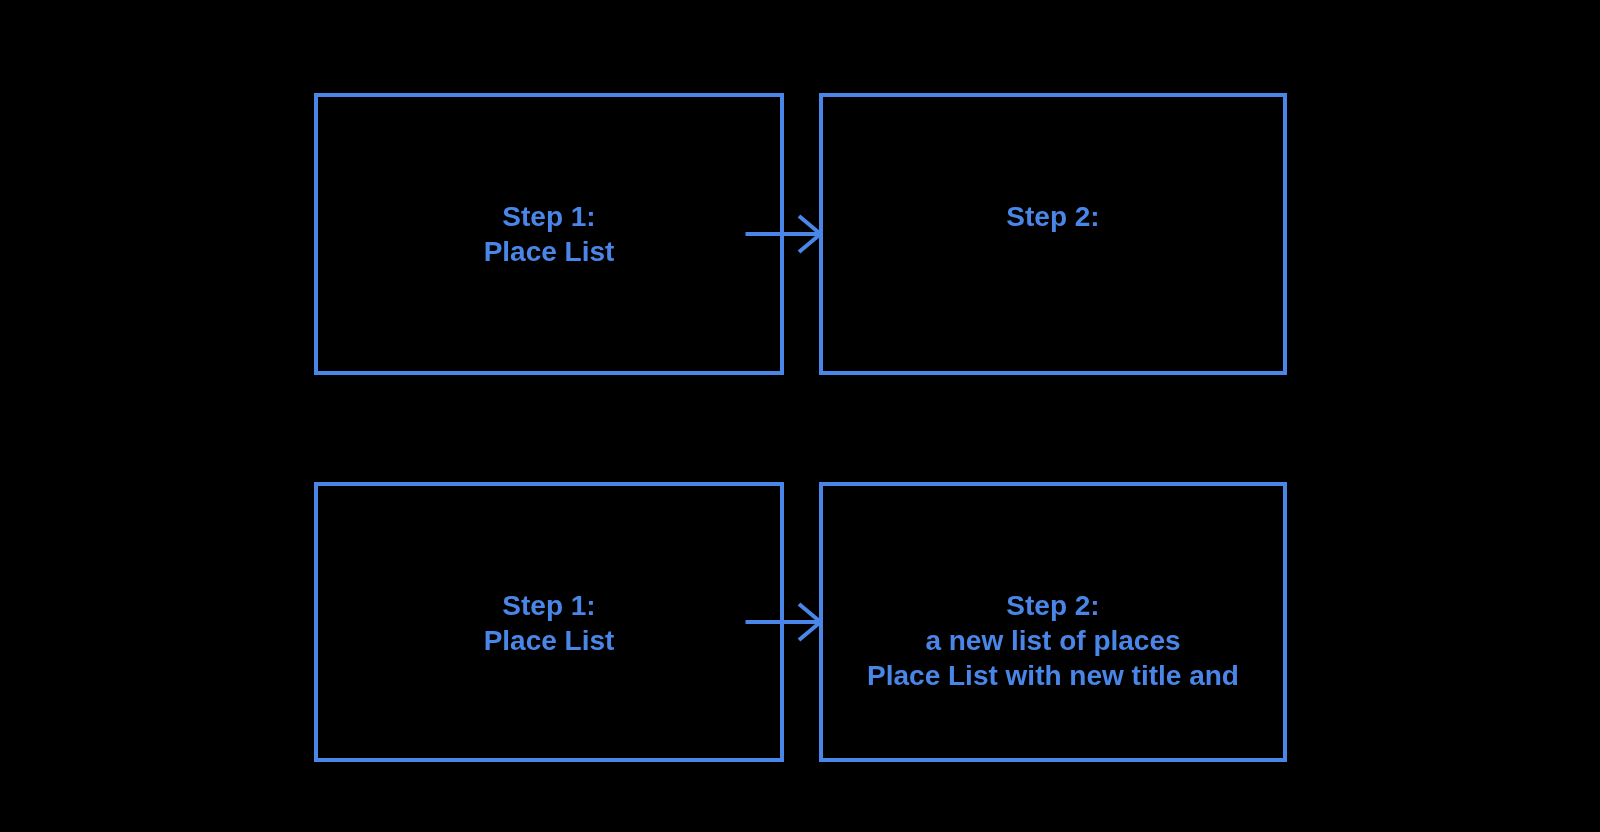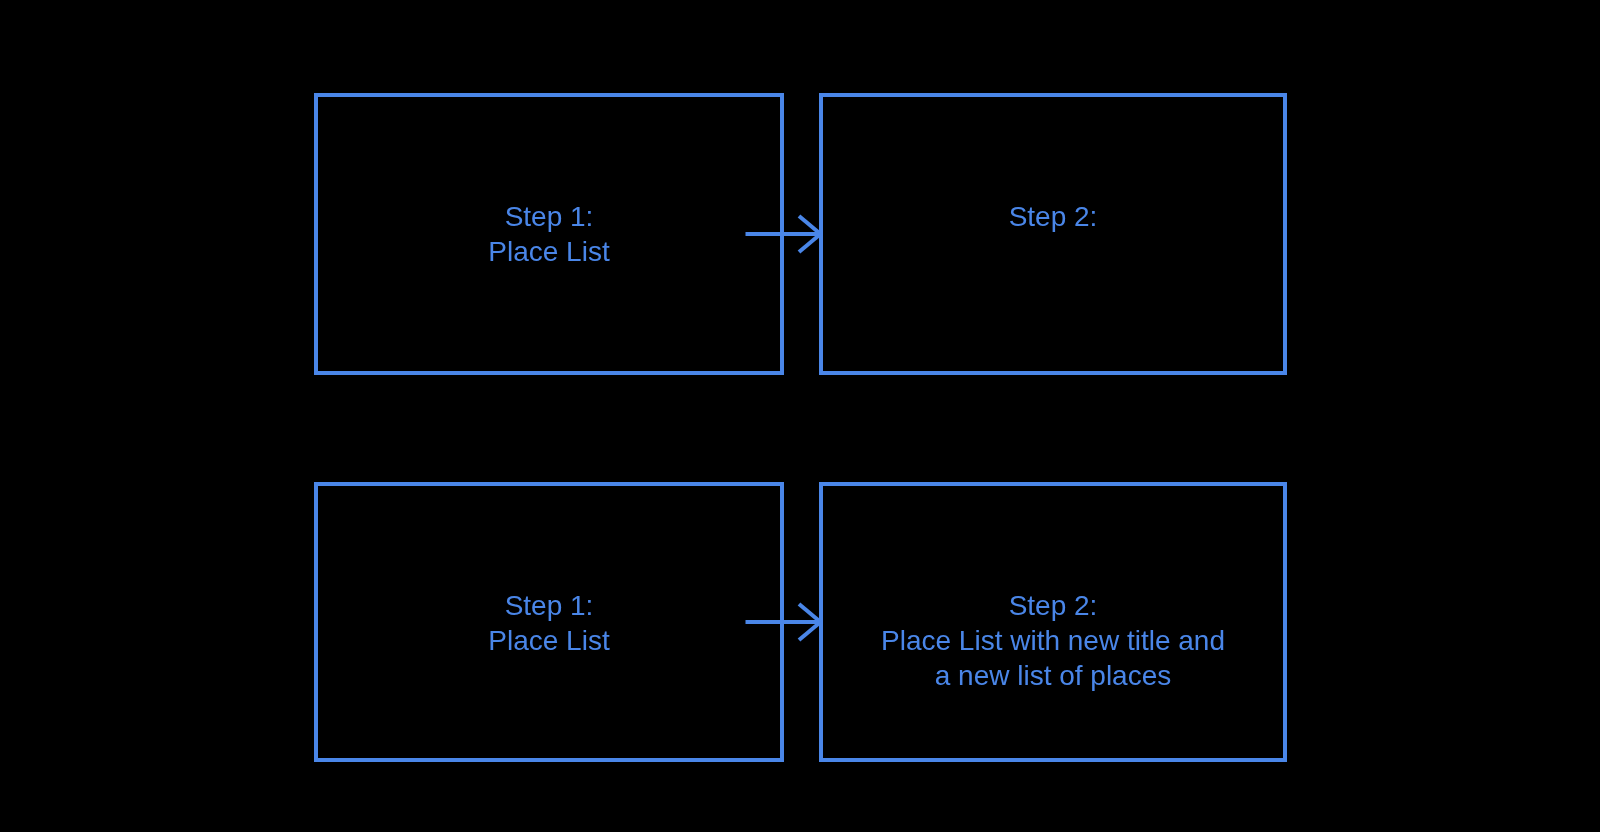--- a/index.html
+++ b/index.html
@@ -23,21 +23,21 @@
   }
   #box-1 { left: 314px; top: 93px;  width: 470px; height: 282px; }
   #box-2 { left: 819px; top: 93px;  width: 468px; height: 282px; }
   #box-3 { left: 314px; top: 482px; width: 470px; height: 280px; }
   #box-4 { left: 819px; top: 482px; width: 468px; height: 280px; }
   .box-label {
     position: absolute;
     text-align: center;
     font-size: 28px;
     line-height: 35px;
-    font-weight: normal;
+    font-weight: bold;
     color: #4a86e8;
     white-space: nowrap;
   }
   #label-1 { left: 314px; top: 199px; width: 470px; }
   #label-2 { left: 819px; top: 199px; width: 468px; }
   #label-3 { left: 314px; top: 588px; width: 470px; }
   #label-4 { left: 819px; top: 588px; width: 468px; }
   .flow-arrow {
     position: absolute;
     width: 82px;
@@ -65,22 +65,22 @@
     <div>Step 2:</div>
   </div>
 
   <div id="label-3" class="box-label">
     <div>Step 1:</div>
     <div>Place List</div>
   </div>
 
   <div id="label-4" class="box-label">
     <div>Step 2:</div>
+    <div>a new list of places</div>
     <div>Place List with new title and</div>
-    <div>a new list of places</div>
   </div>
 
   <svg id="arrow-1" class="flow-arrow" viewBox="0 0 82 44">
     <line x1="2.5" y1="22" x2="76.5" y2="22" stroke="#4a86e8" stroke-width="4"></line>
     <line x1="56" y1="4" x2="77.5" y2="22" stroke="#4a86e8" stroke-width="4"></line>
     <line x1="56" y1="40" x2="77.5" y2="22" stroke="#4a86e8" stroke-width="4"></line>
   </svg>
 
   <svg id="arrow-2" class="flow-arrow" viewBox="0 0 82 44">
     <line x1="2.5" y1="22" x2="76.5" y2="22" stroke="#4a86e8" stroke-width="4"></line>

